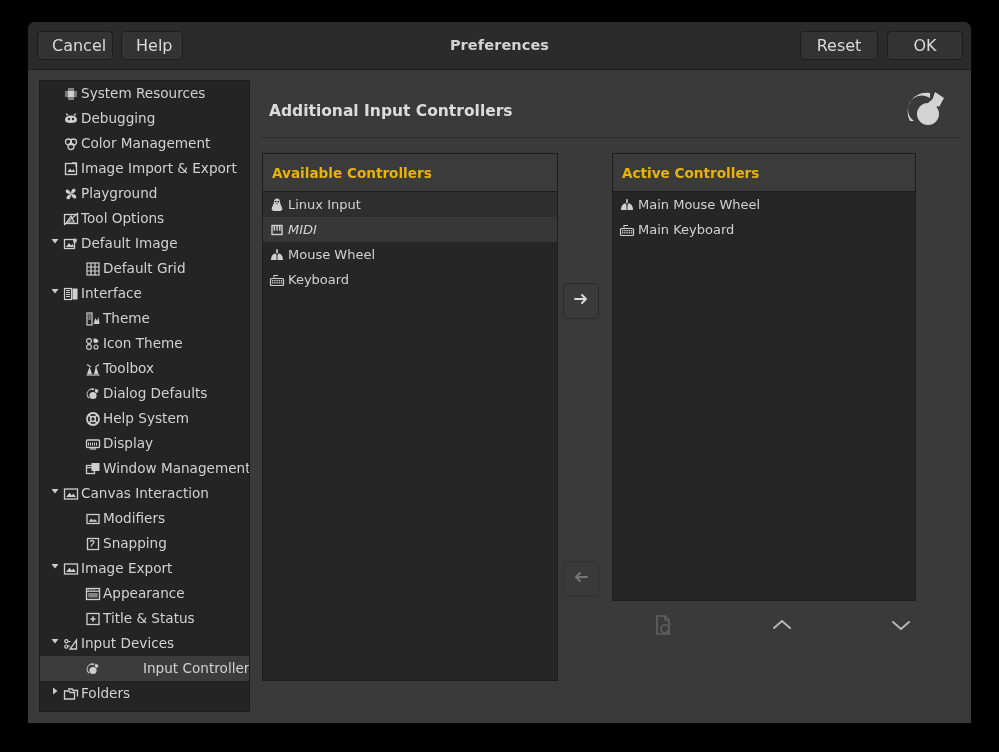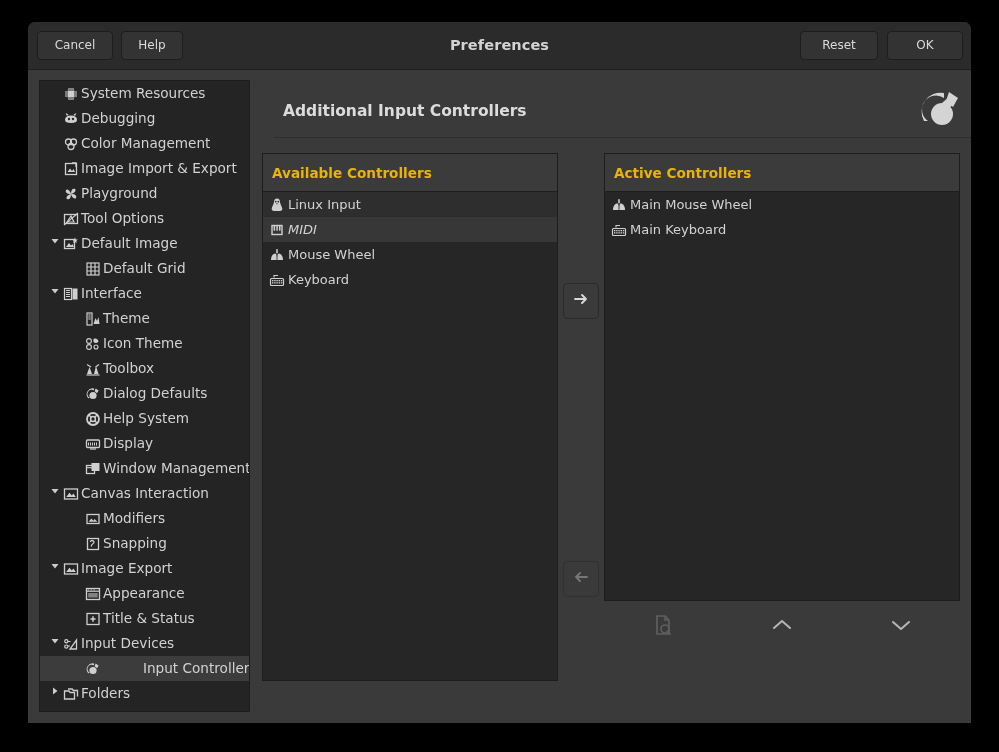--- a/index.html
+++ b/index.html
@@ -43,21 +43,21 @@
     letter-spacing: .1px;
   }
   .tb-btn {
     position: absolute;
     top: 9px;
     height: 29px;
     background: #333333;
     border: 1px solid #1d1d1d;
     border-radius: 4px;
     color: #dadada;
-    font-size: 12px;
+    font-size: 16px;
     font-family: "DejaVu Sans", "Liberation Sans", sans-serif;
     padding: 0 14px;
     line-height: 27px;
     box-sizing: border-box;
     cursor: pointer;
     white-space: nowrap;
   }
   #btn-cancel { left: 9px;  width: 76px; text-align: center; }
   #btn-help   { left: 93px; width: 62px; text-align: center; }
   #btn-reset  { right: 93px; width: 78px; text-align: center; }
@@ -126,21 +126,21 @@
     position: absolute;
     left: 232px;
     top: 10px;
     width: 700px;
     height: 632px;
     background: #3a3a3a;
   }
 
   #page-head {
     position: absolute;
-    left: 14px; top: 0;
+    left: 0; top: 0;
     width: 700px;
     height: 57px;
     background: #3a3a3a;
     border-bottom: 1px solid #2e2e2e;
   }
   #page-title {
     position: absolute;
     left: 9px;
     top: 22px;
     color: #dcdcdc;
@@ -158,21 +158,21 @@
   
   .list-panel {
     position: absolute;
     top: 73px;
     background: #262626;
     border: 1px solid #1d1d1d;
     box-sizing: border-box;
     overflow: hidden;
   }
   #panel-available { left: 2px;   width: 296px; height: 528px; }
-  #panel-active    { left: 344px; width: 356px; height: 448px; }
+  #panel-active    { left: 352px; width: 304px; height: 448px; }
 
   .panel-head {
     height: 38px;
     line-height: 38px;
     background: #3b3b3b;
     border-bottom: 1px solid #1d1d1d;
     color: #eab308;
     font-size: 13.6px;
     font-weight: 700;
     padding-left: 9px;

